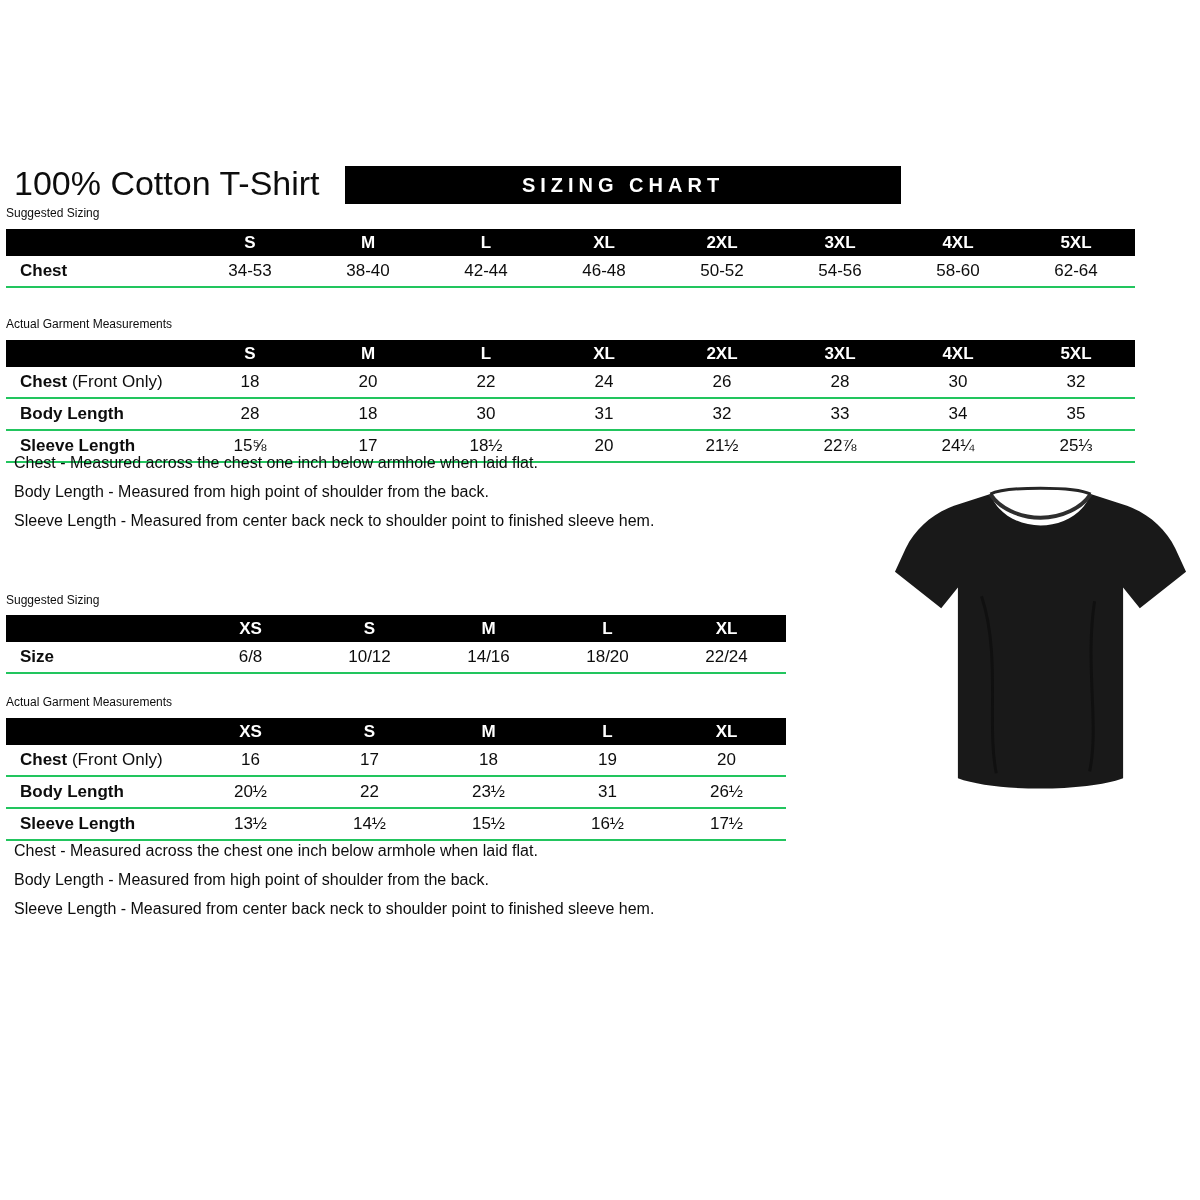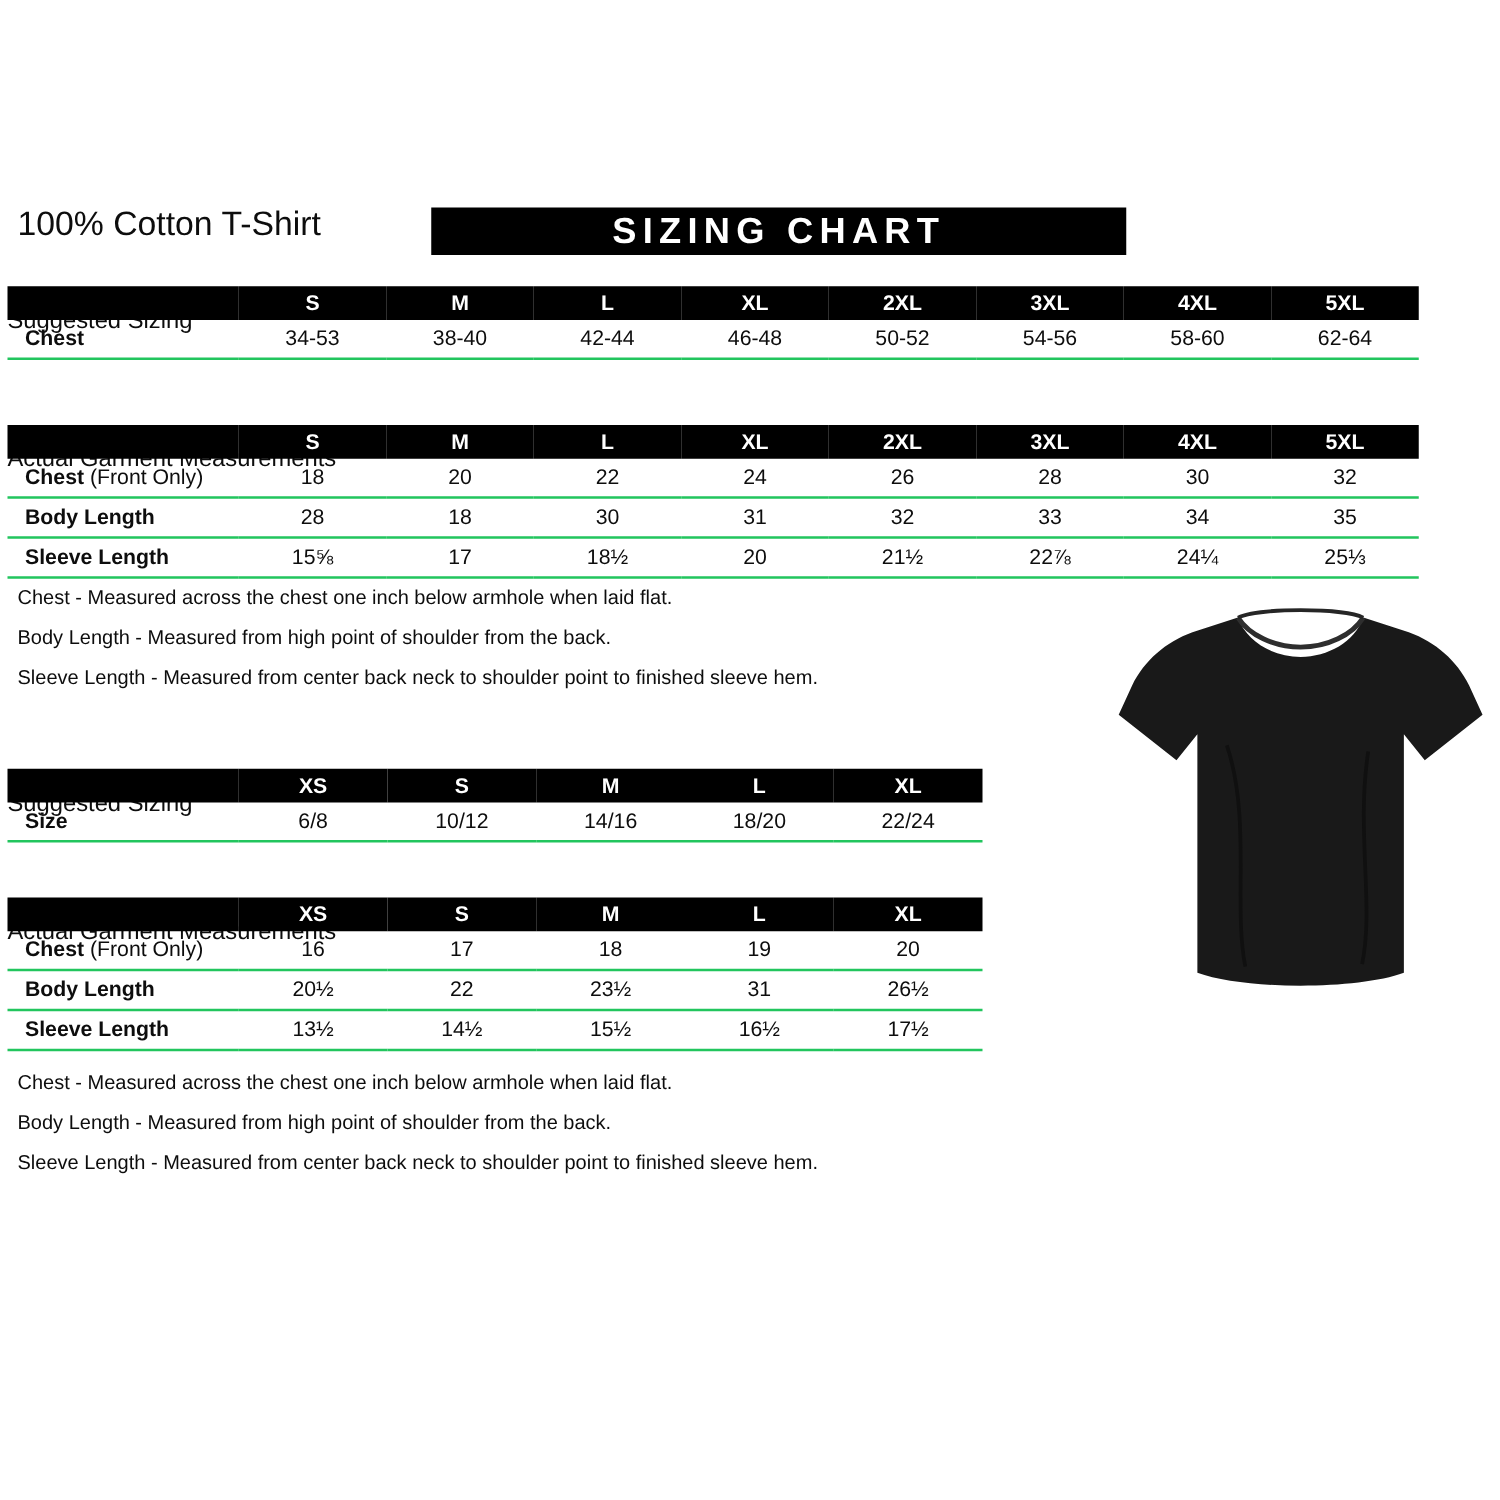--- a/index.html
+++ b/index.html
@@ -8,30 +8,30 @@
     width:1200px;
     height:1200px;
     background:#ffffff;
     font-family:"Liberation Sans", sans-serif;
     color:#111;
     overflow:hidden;
   }
   .abs{position:absolute;}
   .adult-title{
     left:14px; top:164px;
-    font-size:27px; font-weight:400; color:#0d0d0d;
+    font-size:34px; font-weight:400; color:#0d0d0d;
   }
   .banner{
     left:345px; top:166px; width:556px; height:38px;
     background:#000; color:#fff;
     display:flex; align-items:center; justify-content:center;
-    font-size:29px; font-weight:bold; letter-spacing:5px;
+    font-size:20px; font-weight:bold; letter-spacing:5px;
   }
   .section-label{
-    font-size:19px; color:#0d0d0d;margin-top:40px;
+    font-size:12px; color:#0d0d0d;
   }
   .youth-title{
     left:4px; top:548px;
     font-size:27px; font-weight:bold; color:#0d0d0d;
   }
   table.size-table{
     position:absolute;
     border-collapse:collapse;
     table-layout:fixed;
     font-size:17px;
@@ -49,21 +49,21 @@
   }
   table.size-table td.lbl{
     text-align:left; padding-left:14px;
   }
   .b{font-weight:bold;}
   .c-label{width:185px;}
   .c-adult{width:118px;}
   .c-youth{width:119px;}
   .notes{line-height:1;}
   .notes p{
-    margin:16px 0 13px 0;
+    margin:0 0 13px 0;
     font-size:16px; color:#0d0d0d;
   }
   .tshirt{
     left:893px; top:473px; width:295px; height:345px;
   }
 </style>
 </head>
 <body>
 
 <div class="page">

